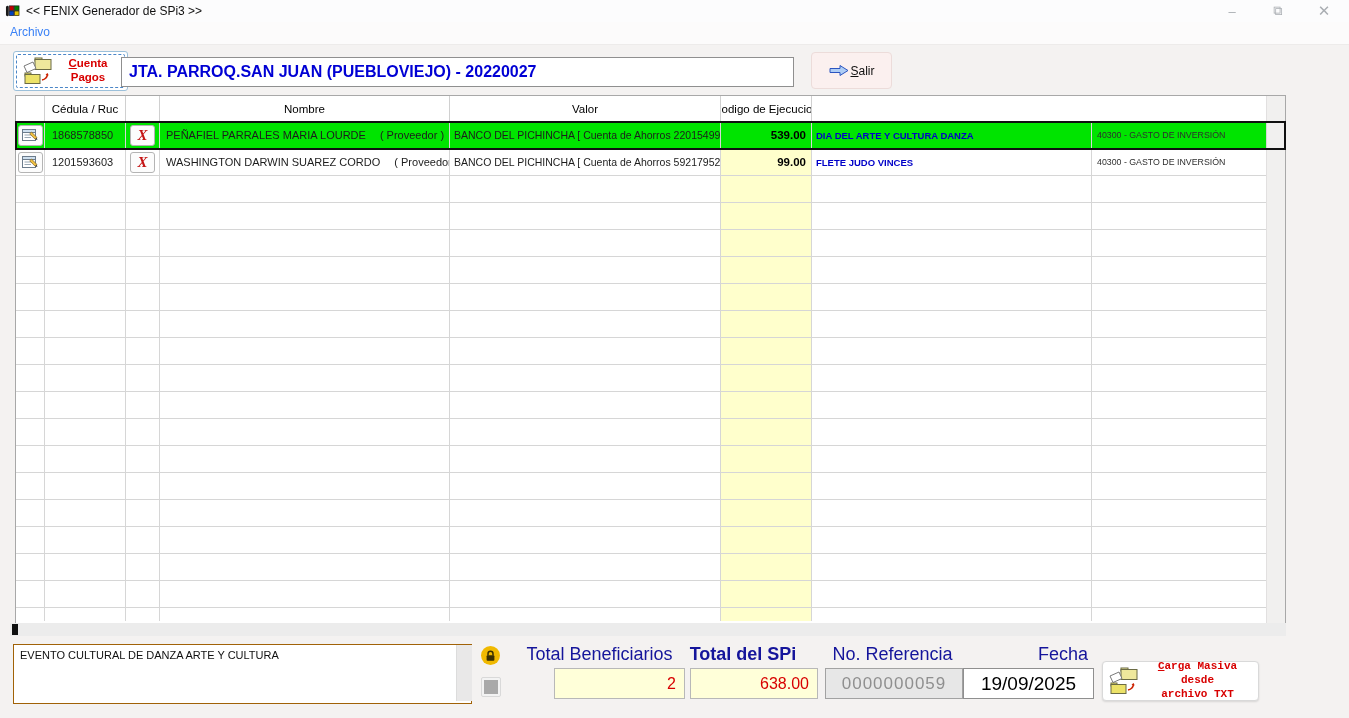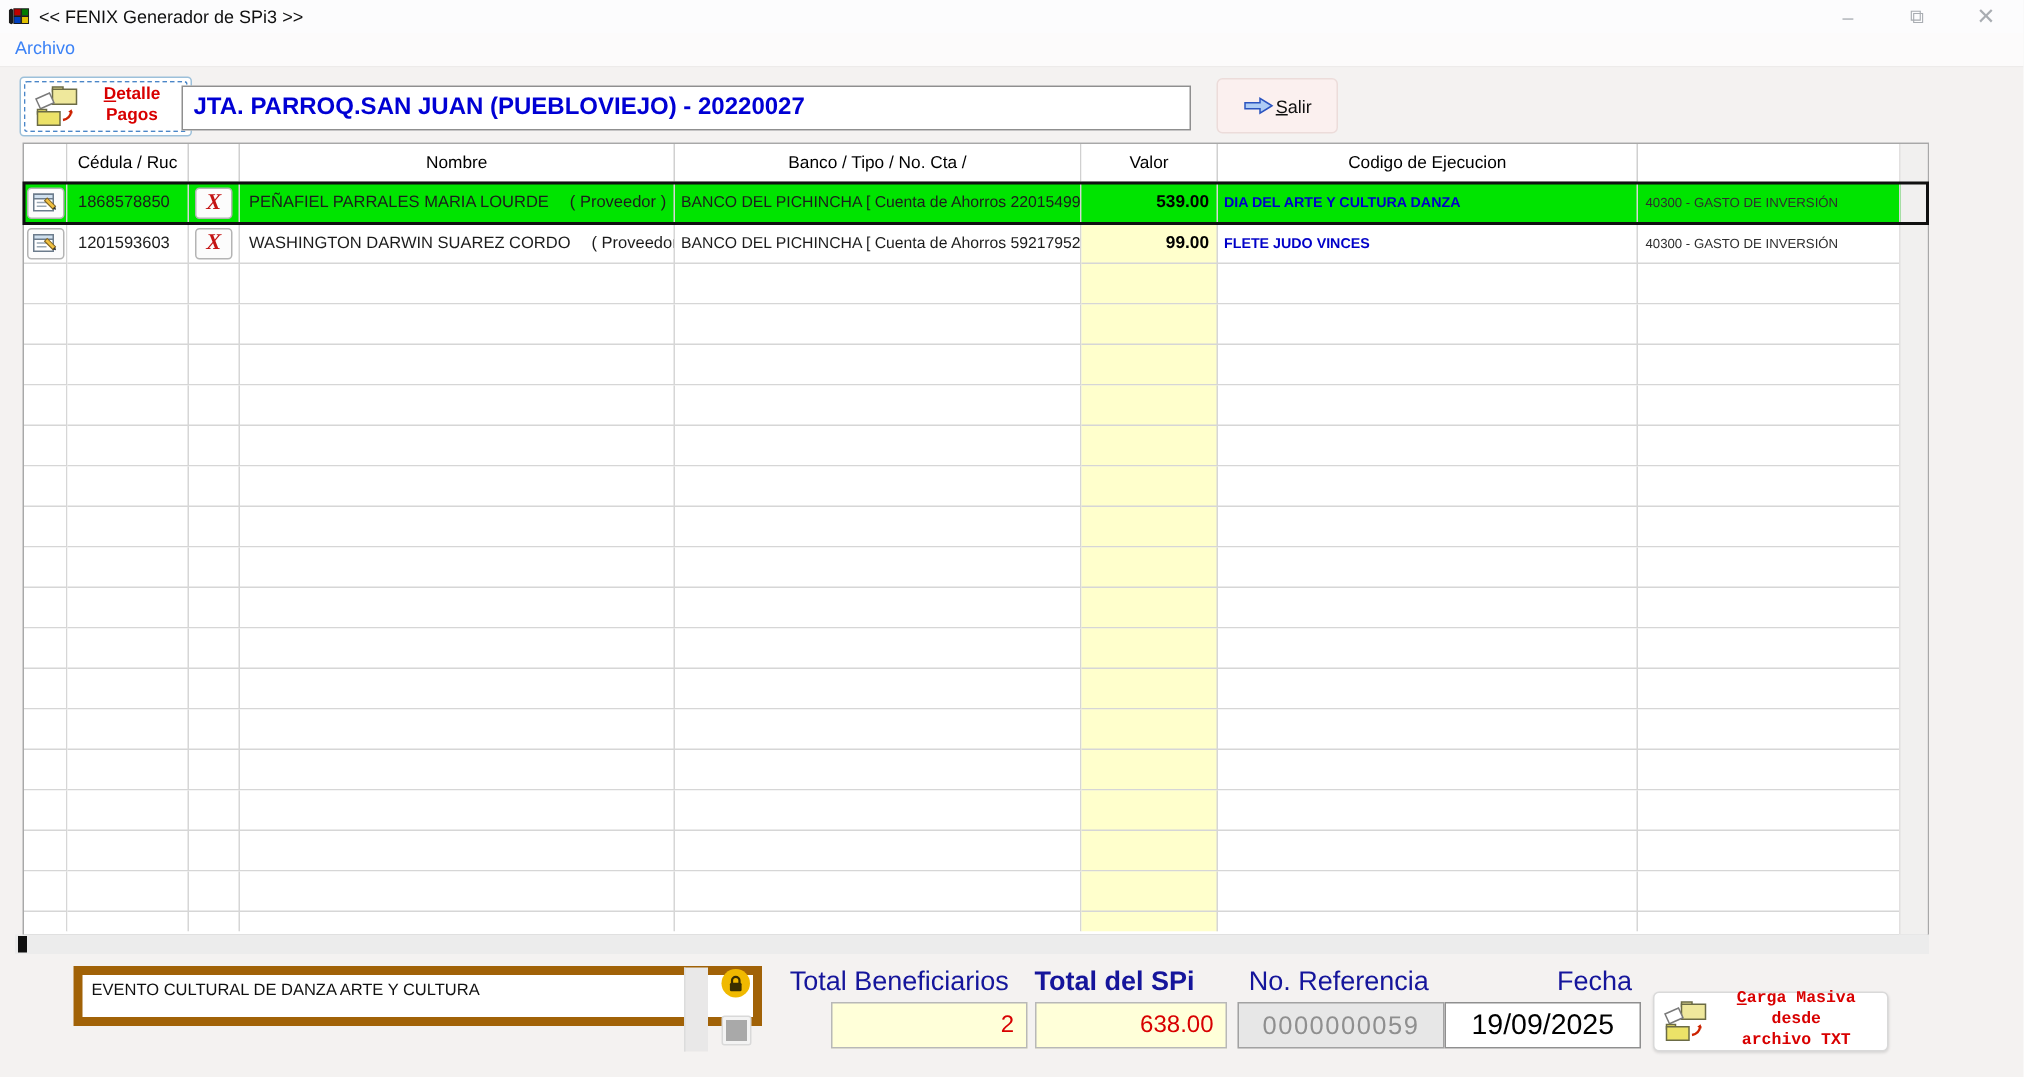--- a/index.html
+++ b/index.html
@@ -51,22 +51,22 @@
   .tipo{margin-left:14px;}
   .trow.selected{outline:2px solid #101010;outline-offset:-1px;z-index:2;}
   .trow.selected .cell{background:var(--sel);}
   .rowbtn{margin:auto;width:25px;height:21px;background:#fcfcfc;border:1px solid #b4b4b4;border-radius:3px;
     display:flex;align-items:center;justify-content:center;padding:0;cursor:pointer;}
   .del-x{font-family:"Liberation Serif",serif;font-weight:bold;font-style:italic;font-size:15px;color:#c41414;line-height:1;}
   .vscroll{position:absolute;right:0;top:0;width:18px;height:100%;background:#f1f0ef;border-left:1px solid #e2e0e0;}
   .hscroll{position:absolute;left:10px;top:623px;width:1276px;height:13px;background:#ececec;}
   .hthumb{position:absolute;left:2px;top:1px;width:6px;height:11px;background:#101010;}
   
-  .descripcion{position:absolute;left:13px;top:644px;width:459px;height:40px;background:#fff;border:6px solid #a16207;
-    box-sizing:border-box;font-size:11px;color:#101010;padding:4px 22px 4px 6px;overflow:hidden;margin-left:36px;}
+  .descripcion{position:absolute;left:13px;top:644px;width:459px;height:60px;background:#fff;border:1px solid #a16207;
+    box-sizing:border-box;font-size:11px;color:#101010;padding:4px 22px 4px 6px;overflow:hidden;}
   .ta-scroll{position:absolute;right:0;top:0;width:15px;height:100%;background:#e9e8e8;border-left:1px solid #dcdcdc;}
   .lock-btn{position:absolute;left:481px;top:646px;width:19px;height:19px;border-radius:50%;background:#f0b900;
     display:flex;align-items:center;justify-content:center;}
   .gray-btn{position:absolute;left:481px;top:677px;width:20px;height:20px;background:#f3f3f3;border:1px solid #d9d9d9;
     border-radius:2px;box-sizing:border-box;display:flex;align-items:center;justify-content:center;}
   .gray-swatch{width:14px;height:14px;background:#a9a9a9;}
   .flabel{position:absolute;top:644px;height:22px;font-size:18px;color:var(--label-blue);text-align:center;white-space:nowrap;}
   .ffield{position:absolute;top:668px;height:31px;box-sizing:border-box;white-space:nowrap;overflow:hidden;}
   .f-ben{left:554px;width:131px;background:#ffffd9;border:1px solid #b8b8b8;color:var(--accent-red);
     text-align:right;font-size:16px;line-height:29px;padding-right:8px;}
@@ -111,21 +111,21 @@
       <rect x="14" y="2" width="7" height="3" fill="#efe89c" stroke="#6b6b45"></rect>
       <rect x="14" y="3.5" width="16" height="10" fill="#efe89c" stroke="#6b6b45"></rect>
       <path d="M3 10 l9 -4 3 6.5 -9 4 z" fill="#fff" stroke="#7a7a7a"></path>
       <rect x="4" y="17" width="6" height="3" fill="#ece268" stroke="#6b6b45"></rect>
       <rect x="4" y="18.5" width="15" height="9" fill="#ece268" stroke="#6b6b45"></rect>
       <path d="M21 24 q5 -1 5.5 -6" stroke="#cc2200" stroke-width="1.6" fill="none"></path>
       <path d="M24.5 18.5 l2.2 -1.6 0.8 2.8 z" fill="#cc2200"></path>
     </svg>
   </span>
   <div class="agregar-text">
-    <div class="uline-first">Detalle</div>
+    <div class="uline-first">Cuenta</div>
     <div>Pagos</div>
   </div>
 </div>
 
 <div class="entity-field">JTA. PARROQ.SAN JUAN (PUEBLOVIEJO) - 20220027</div>
 
 <div class="btn-salir">
   <span style="display:flex;">
     <svg width="22" height="13" viewBox="0 0 22 13">
       <path d="M2 4.5 h10 V1.5 l8 5 -8 5 V8.5 H2 z" fill="#aecdf5" stroke="#2b54c0" stroke-width="1"></path>
@@ -133,21 +133,20 @@
   </span>
   <div class="salir-label uline-first">Salir</div>
 </div>
 
 <div class="table-wrap">
   <div class="tgrid thead">
     <div class="hcell"></div>
     <div class="hcell">Cédula / Ruc</div>
     <div class="hcell"></div>
     <div class="hcell">Nombre</div>
-    <div class="hcell">Banco / Tipo / No. Cta /</div>
     <div class="hcell">Valor</div>
     <div class="hcell">Codigo de Ejecucion</div>
   </div>
   <div id="tbody">
       <div class="tgrid trow selected">
         <div class="cell c-edit">
           <button class="rowbtn">
   <svg width="17" height="14" viewBox="0 0 17 14">
     <rect x="0.5" y="1.5" width="13" height="11" fill="#fff" stroke="#6c7c8c"></rect>
     <rect x="0.5" y="1.5" width="13" height="3" fill="#cfe0ef" stroke="#6c7c8c"></rect>

